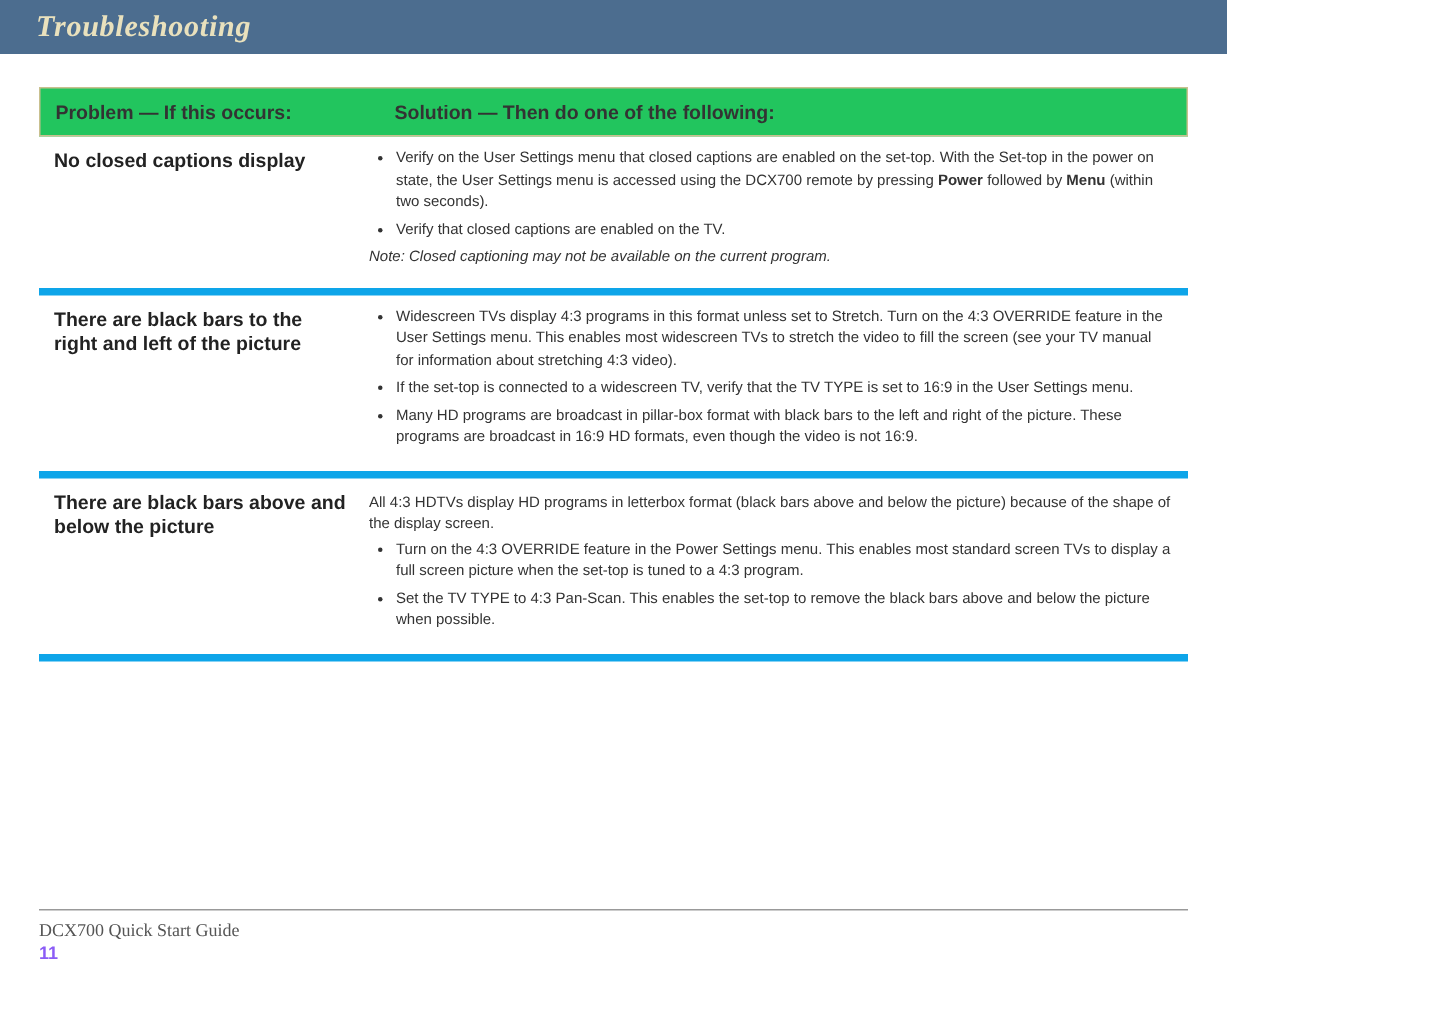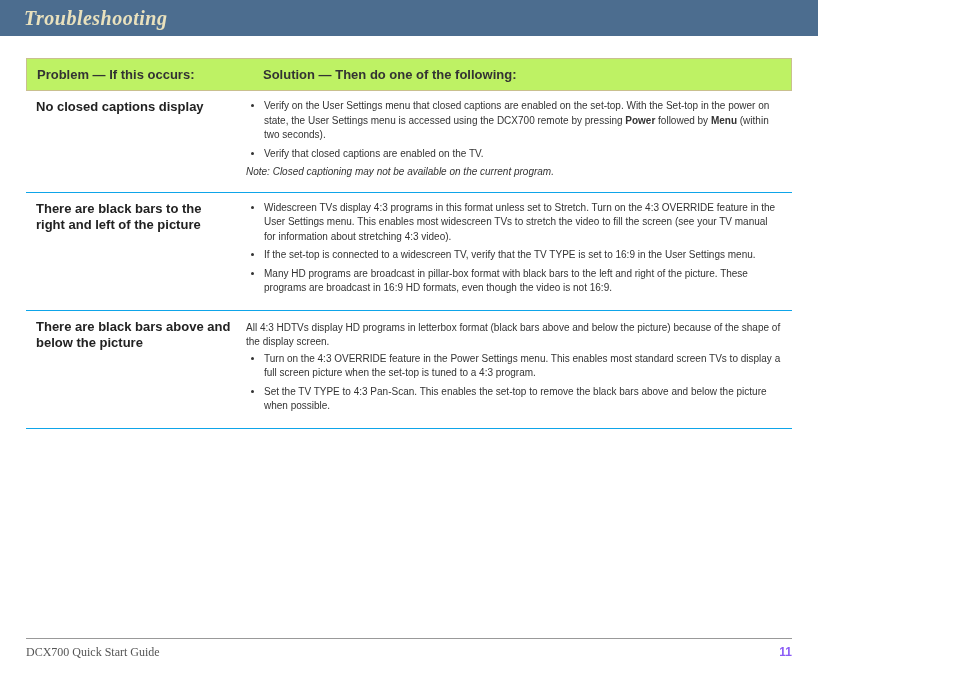--- a/index.html
+++ b/index.html
@@ -1,32 +1,32 @@
 <!DOCTYPE html>
 <html><head>
 <meta charset="utf-8">
 <style>
   * { box-sizing: border-box; margin: 0; padding: 0; }
   html, body { width: 954px; height: 674px; background: #ffffff; font-family: Arial, Helvetica, sans-serif; color: #222; }
   .page { width: 818px; height: 674px; position: relative; }
   .header-bar { background: #4c6d8f; height: 36px; display: flex; align-items: center; padding: 0 24px; }
   .header-title { font-family: Georgia, 'Times New Roman', serif; font-style: italic; font-weight: bold; color: #e9e1bd; font-size: 20px; letter-spacing: 0.5px; }
   .content { padding: 22px 26px 0 26px; }
-  .theader { background: #bef264; display: flex; padding: 8px 10px; border: 1px solid #c9c08f; font-family: "Arial Narrow", Arial, sans-serif; font-weight: bold; font-size: 13px; color: #333; }
+  .theader { background: #22c55e; display: flex; padding: 8px 10px; border: 1px solid #c9c08f; font-family: "Arial Narrow", Arial, sans-serif; font-weight: bold; font-size: 13px; color: #333; }
   .theader .col1 { width: 210px; flex: 0 0 210px; }
   .theader .col2 { flex: 1; margin-left: 16px; }
-  .trow { display: flex; border-bottom: 1px solid #0ea5e9; padding: 8px 10px 10px 10px; }
+  .trow { display: flex; border-bottom: 5px solid #0ea5e9; padding: 8px 10px 10px 10px; }
   .trow .prob { width: 210px; flex: 0 0 210px; font-family: "Arial Narrow", Arial, sans-serif; font-weight: bold; font-size: 13px; color: #222; padding-right: 14px; line-height: 1.3; }
   .trow .sol { flex: 1; font-size: 10px; line-height: 1.45; color: #333; }
   .sol ul { list-style: disc; padding-left: 18px; margin: 0; }
   .sol ul li { margin: 0 0 4px 0; }
   .sol p { margin: 2px 0; }
   .note { font-style: italic; margin-top: 4px; }
   strong { font-weight: bold; }
-  .footer { position: absolute; left: 26px; right: 26px; bottom: 14px; border-top: 1px solid #999; padding-top: 6px; display: flex; justify-content: space-between; font-size: 12px; color: #555; font-family: Georgia, 'Times New Roman', serif; }
+  .footer { position: absolute; left: 26px; right: 26px; bottom: 32px; border-top: 1px solid #999; padding-top: 6px; display: flex; justify-content: space-between; font-size: 12px; color: #555; font-family: Georgia, 'Times New Roman', serif; flex-direction: column; }
   .footer .pnum { font-weight: bold; color: #8b5cf6; font-family: Arial, sans-serif; }
 </style>
 </head>
 <body>
 
 <div class="page">
 
   <div class="header-bar">
     <div class="header-title">Troubleshooting</div>
   </div>

